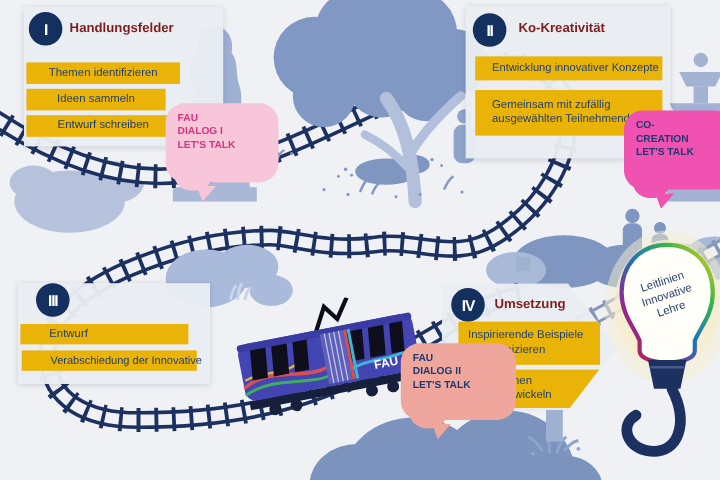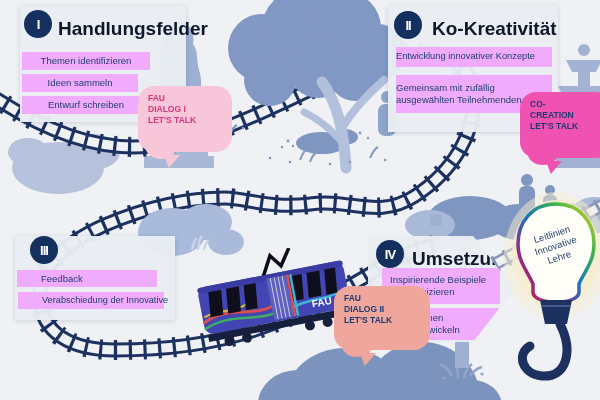--- a/index.html
+++ b/index.html
@@ -5,25 +5,25 @@
   html,body{margin:0;padding:0;}
   #stage{position:relative;width:600px;height:400px;background:#f0f1f4;overflow:hidden;
          font-family:"Liberation Sans",sans-serif;}
   #bg{position:absolute;left:0;top:0;z-index:0;}
 
   .panel{position:absolute;background:rgba(233,237,243,0.96);z-index:10;
          box-shadow:0 1px 5px rgba(20,40,80,0.16);}
   .badge{position:absolute;width:28px;height:28px;border-radius:50%;background:#14305f;
          color:#fff;font-weight:bold;font-size:13px;letter-spacing:-1px;
          display:flex;align-items:center;justify-content:center;z-index:11;}
-  .ptitle{position:absolute;font-size:19px;font-weight:bold;color:#0f172a;white-space:nowrap;}
-  .item{position:absolute;background:#f0abfc;color:#21406f;font-size:9.5px;
+  .ptitle{position:absolute;font-size:11px;font-weight:bold;color:#7f1d1d;white-space:nowrap;}
+  .item{position:absolute;background:#eab308;color:#21406f;font-size:9.5px;
         display:flex;align-items:center;line-height:1.25;}
   .item.center{justify-content:center;}
-  .item.padded{box-sizing:border-box;}
+  .item.padded{padding-left:14px;box-sizing:border-box;}
   .item.padded2{padding-left:24px;box-sizing:border-box;white-space:nowrap;}
 
   .bubble{position:absolute;border-radius:16px;padding:7px 6px 5px 10px;font-weight:bold;
           font-size:8.5px;line-height:1.3;z-index:30;}
   .bubble span{display:block;}
   .bubble::before{content:"";position:absolute;width:30px;height:22px;background:inherit;
           border-radius:50%;bottom:-7px;left:8px;}
   .bubble::after{content:"";position:absolute;width:16px;height:13px;background:inherit;
           clip-path:polygon(0 0,100% 0,30% 100%);bottom:-16px;left:26px;}
   #bubble1{left:138px;top:86px;width:78px;height:54px;background:#f7c6d8;color:#d6367f;}
@@ -185,21 +185,21 @@
       </div>
     <div class="ptitle" style="left:44px;top:13px;">Ko-Kreativität</div>
     <div class="item padded" style="left:8px;top:42px;width:156px;height:20px;font-size:9.3px;white-space:nowrap;">Entwicklung innovativer Konzepte</div>
     <div class="item padded" style="left:8px;top:70px;width:156px;height:38px;">Gemeinsam mit zufällig ausgewählten Teilnehmenden</div>
   </div>
 
   <div class="panel" style="left:15px;top:236px;width:160px;height:84px;">
     <div class="badge" style="left:15px;top:0px;">
         <span>III</span>
       </div>
-    <div class="item padded2" style="left:2px;top:34px;width:140px;height:17px;">Feedback</div>
+    <div class="item padded2" style="left:2px;top:34px;width:140px;height:17px;">Entwurf</div>
     <div class="item padded2" style="left:3px;top:56px;width:146px;height:17px;font-size:9.2px;">Verabschiedung der Innovative</div>
   </div>
 
   <div class="pole" style="left:430px;top:214px;width:12px;height:12px;"></div>
   <div class="pole" style="left:455px;top:328px;width:14px;height:40px;"></div>
   <div class="panel" id="sign" style="left:368px;top:224px;width:146px;height:106px;margin-top:12px;">
     <div class="badge" style="left:8px;top:4px;">
         <span>IV</span>
       </div>
     <div class="ptitle" style="left:44px;top:12px;">Umsetzung</div>

